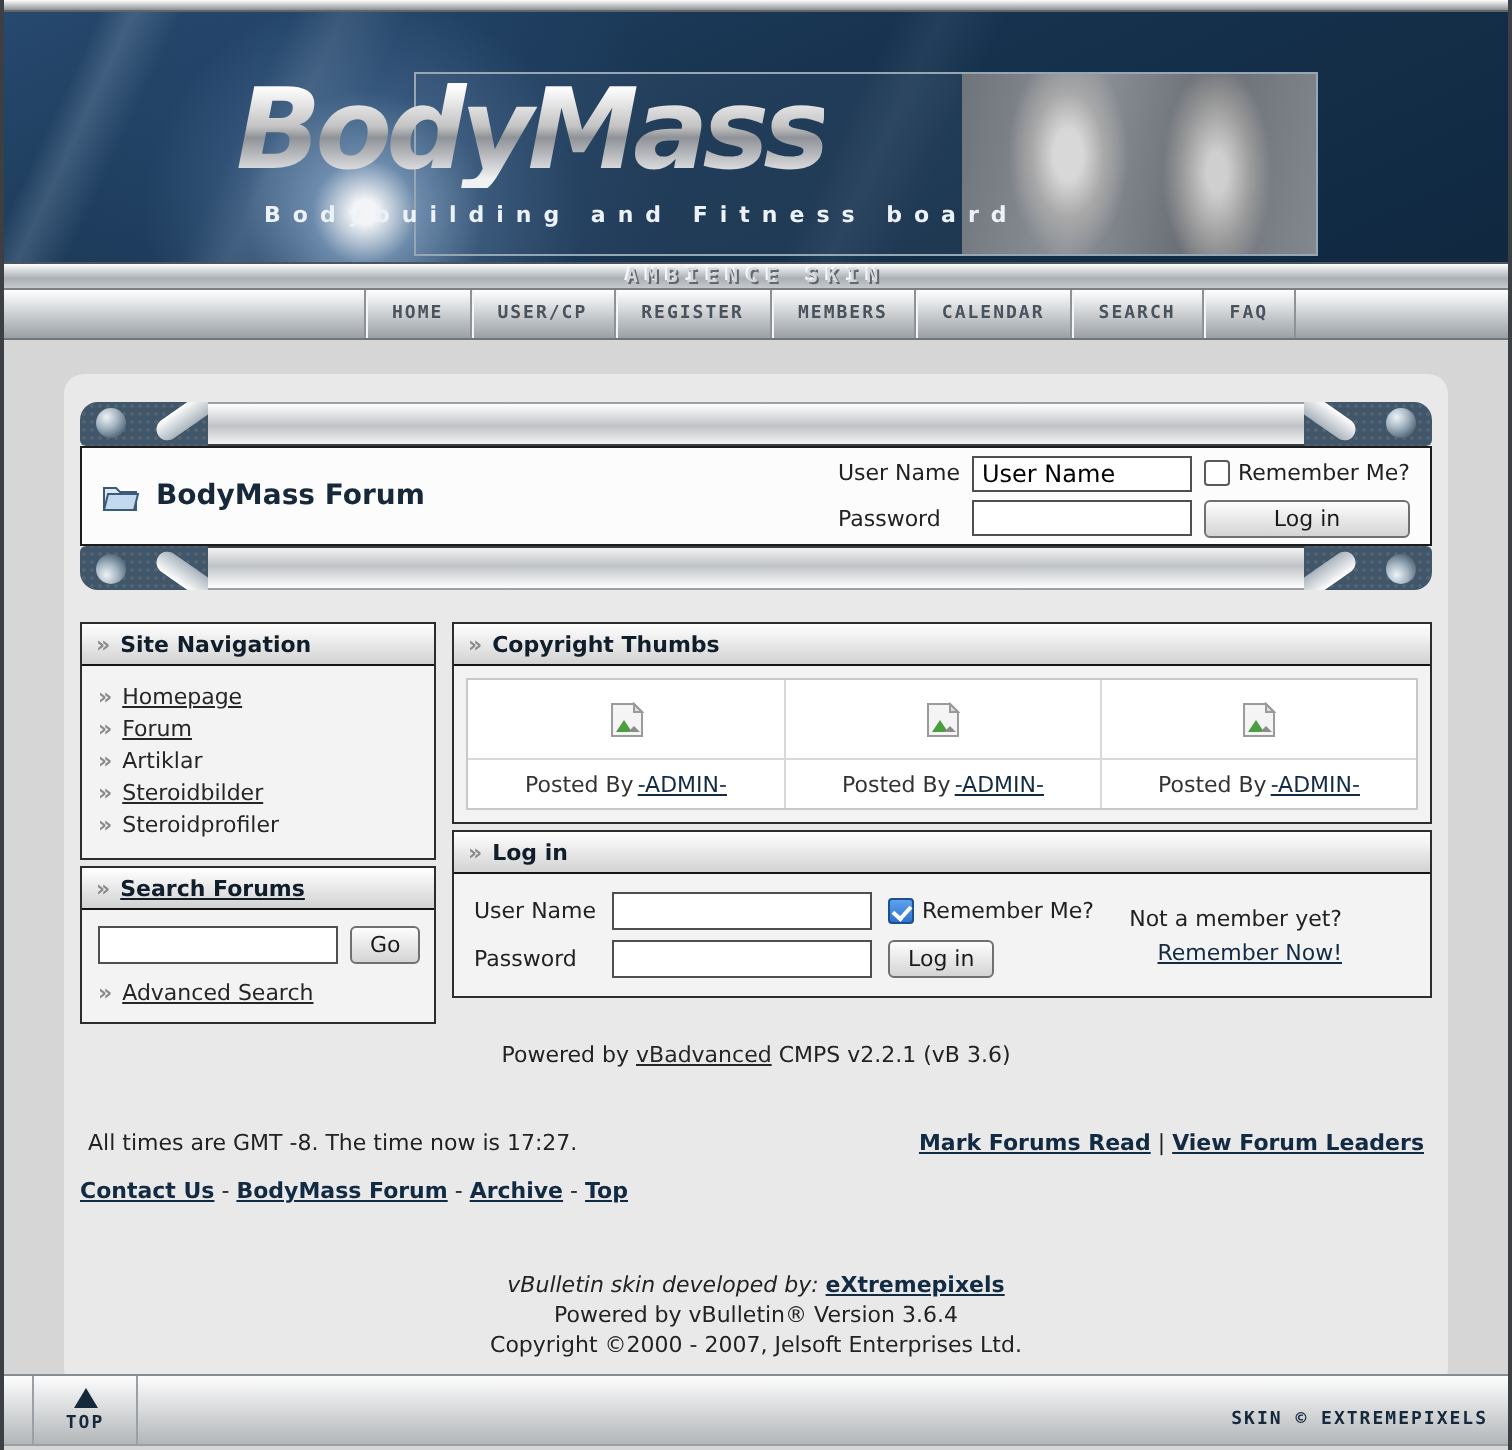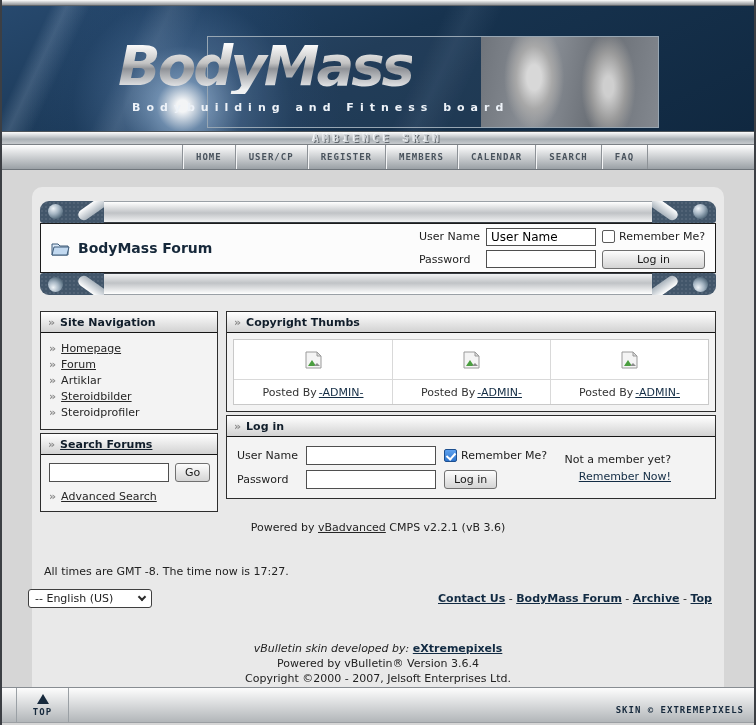--- a/index.html
+++ b/index.html
@@ -358,27 +358,28 @@
       </div>
 
       <div class="poweredby">
         <span>Powered by</span>
         <a class="lnk">vBadvanced</a>
         <span>CMPS v2.2.1 (vB 3.6)</span>
       </div>
 
       <div class="times-row">
         <span>All times are GMT -8. The time now is 17:27.</span>
+        <span>
+          <a class="bold-navy">Mark Forums Read</a>
+          <span>|</span>
+          <a class="bold-navy">View Forum Leaders</a>
+        </span>
       </div>
 
       <div class="lang-row">
-        <div class="select-box">
-          <span>-- English (US)</span>
-          <span class="chev"></span>
-        </div>
         <span>
           <a class="bold-navy">Contact Us</a>
           <span>-</span>
           <a class="bold-navy">BodyMass Forum</a>
           <span>-</span>
           <a class="bold-navy">Archive</a>
           <span>-</span>
           <a class="bold-navy">Top</a>
         </span>
       </div>

